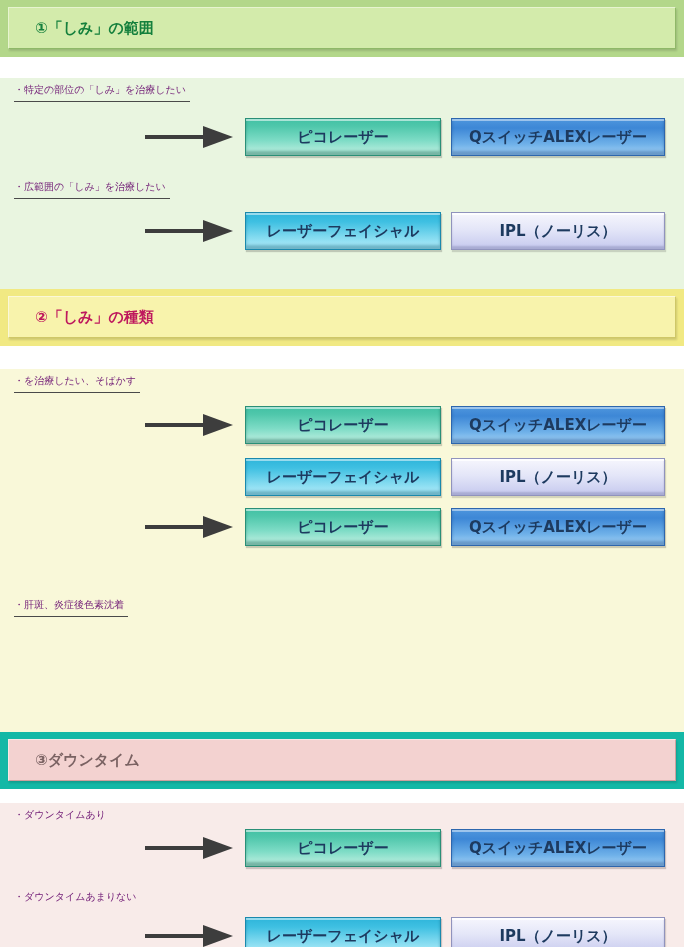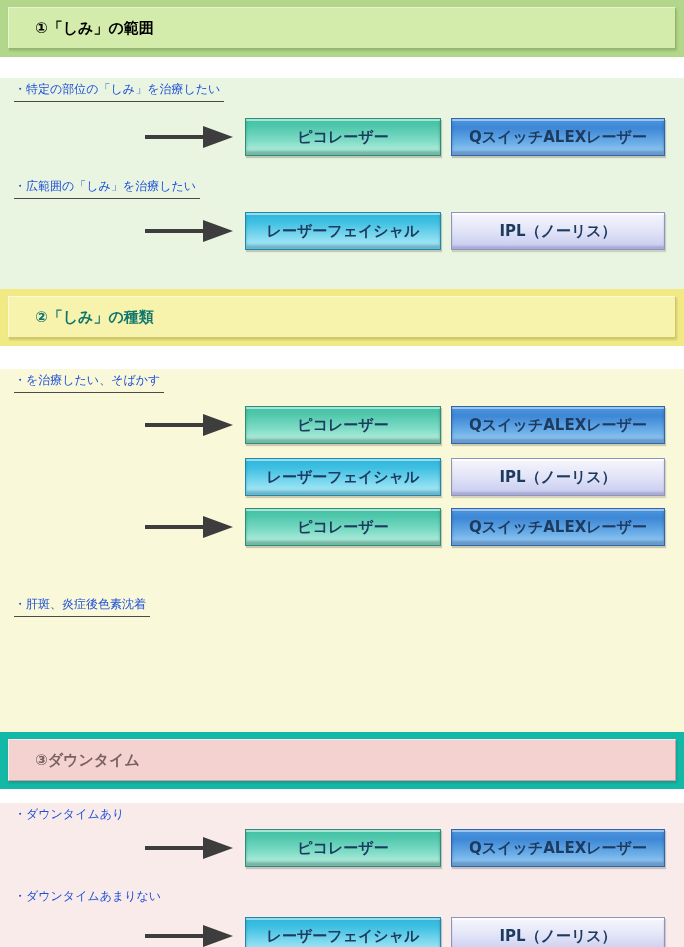--- a/index.html
+++ b/index.html
@@ -13,35 +13,35 @@
 
   
   .band { height: 57px; padding: 7px 8px 8px 8px; }
   .hdr-box {
     height: 42px; display: flex; align-items: center;
     padding-left: 26px; font-size: 15px; font-weight: bold;
     border: 1px solid transparent;
     box-shadow: 1px 2px 2px rgba(0,0,0,0.14);
   }
   .s1 .band { background: #b3d78a; }
-  .s1 .hdr-box { background: #d3ebab; border-color: #e7f4d0 #8fb868 #8fb868 #e7f4d0; color: #000000; }
+  .s1 .hdr-box { background: #d3ebab; border-color: #e7f4d0 #8fb868 #8fb868 #e7f4d0; color: #15803d; }
   .s2 .band { background: #f1e983; }
-  .s2 .hdr-box { background: #f8f3ac; border-color: #fbf8d8 #cfc767 #cfc767 #fbf8d8; color: #0f766e; }
+  .s2 .hdr-box { background: #f8f3ac; border-color: #fbf8d8 #cfc767 #cfc767 #fbf8d8; color: #be185d; }
   .s3 .band { background: #14b8a6; }
   .s3 .hdr-box { background: #f3d2d0; border-color: #fae7e5 #cfa09e #cfa09e #fae7e5; color: #7a6262; }
 
   
   .content { width: 100%; }
   .s1 .content { background: #e9f5e0; height: 211px; }
   .s2 .content { background: #f9f8d9; height: 363px; }
   .s3 .content { background: #f8ebe9; height: 202px; }
 
   
   .bullet-wrap { padding-left: 14px; line-height: 20px; height: 20px; }
-  .bullet { font-size: 12px; color: #1d4ed8; display: inline-block; line-height: 17px; }
+  .bullet { font-size: 10px; color: #701a75; display: inline-block; line-height: 17px; }
   .bullet.underlined { border-bottom: 1px solid #4a4a4a; padding-bottom: 3px; padding-right: 4px; }
 
   
   .row { display: flex; align-items: center; height: 40px; padding-left: 145px; }
   .arrow { width: 88px; height: 40px; margin-right: 12px; flex: none; }
   .arrow.hidden { visibility: hidden; }
 
   
   .btn {
     width: 196px; height: 38px; flex: none;

